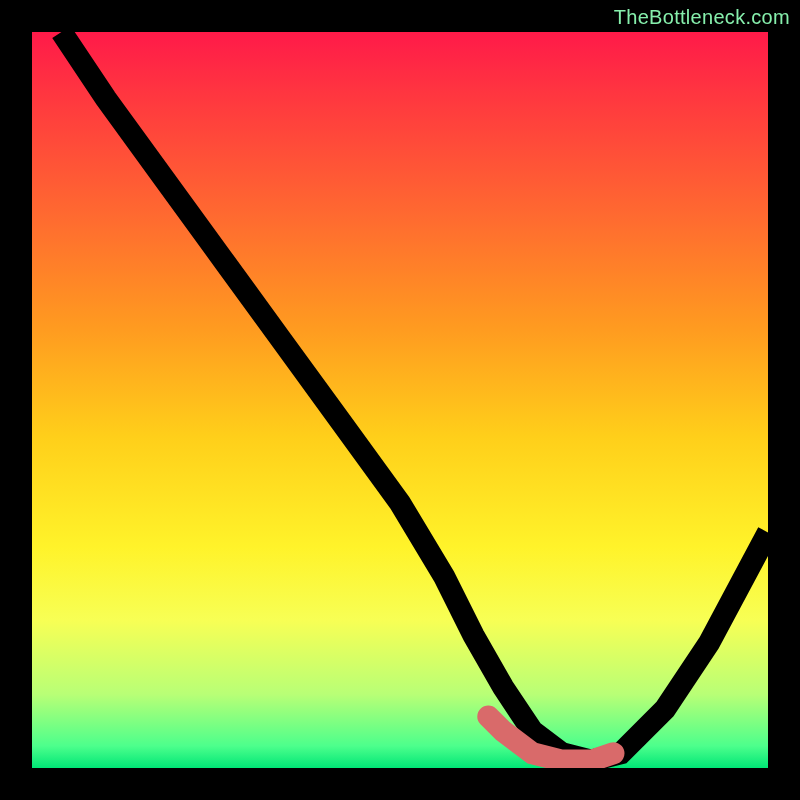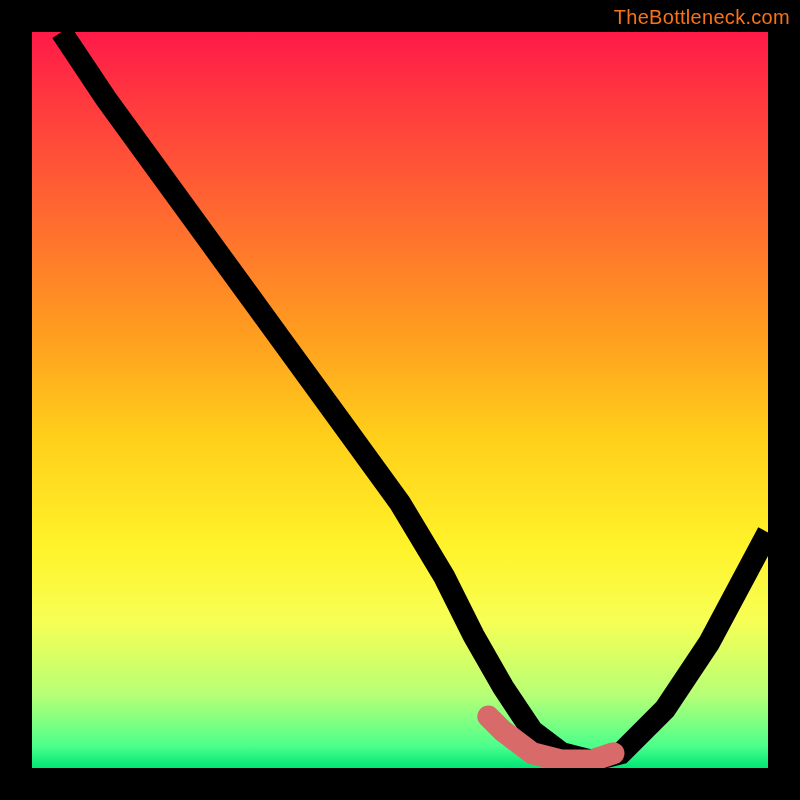--- a/index.html
+++ b/index.html
@@ -13,21 +13,21 @@
   }
   .wrap {
     position: relative;
     width: 800px;
     height: 800px;
   }
   .watermark {
     position: absolute;
     top: 6px;
     right: 10px;
-    color: #f97316;
+    color: #86efac;
     font-size: 20px;
     font-weight: 500;
     letter-spacing: 0.3px;
     z-index: 5;
   }
   .plot-area {
     position: absolute;
     left: 32px;
     top: 32px;
     width: 736px;

